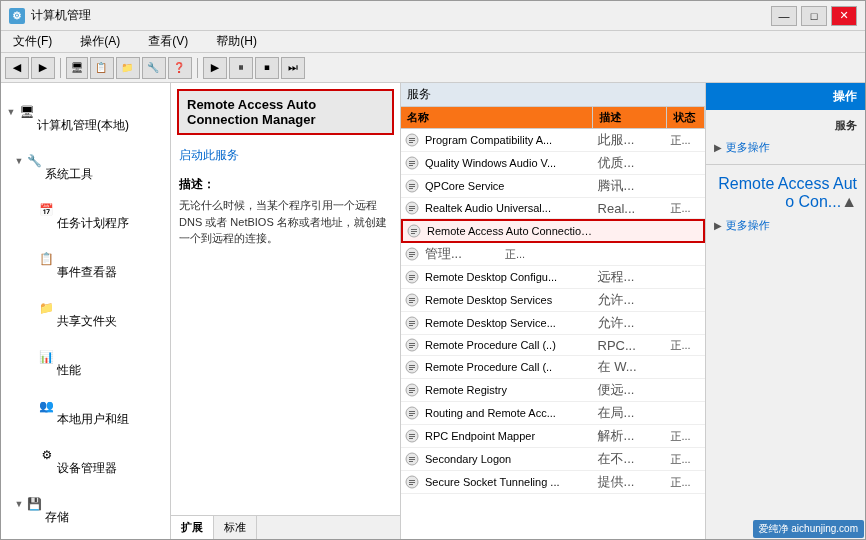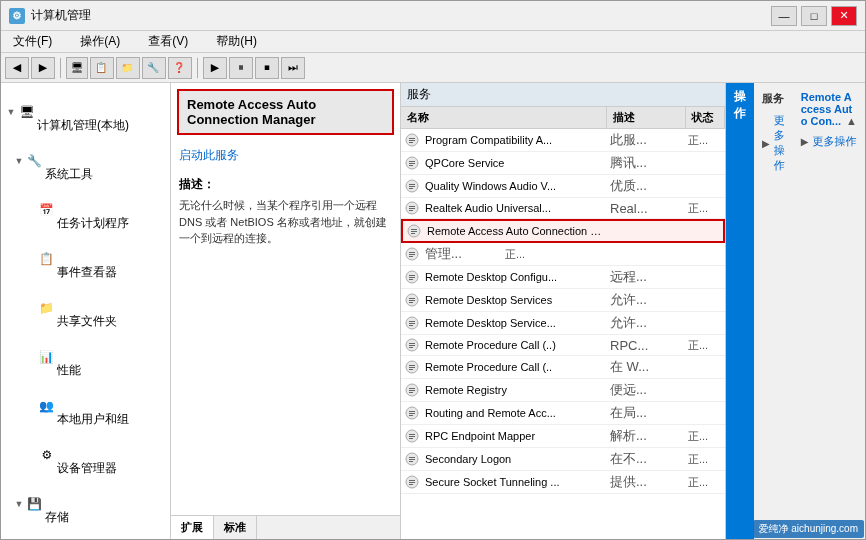--- a/index.html
+++ b/index.html
@@ -182,21 +182,20 @@
       display: flex;
       border-top: 1px solid #ccc;
       background: #f0f0f0;
       height: 24px;
     }
     .detail-tab {
       padding: 4px 10px;
       font-size: 11px;
       border-right: 1px solid #ccc;
       cursor: pointer;
-      font-weight: bold;
     }
     .detail-tab.active { background: #fff; font-weight: bold; }
 
     
     .services-panel {
       flex: 1;
       display: flex;
       flex-direction: column;
       overflow: hidden;
       background: #fff;
@@ -206,21 +205,21 @@
       padding: 3px 6px;
       font-size: 12px;
       border-bottom: 1px solid #ccc;
     }
     .services-table {
       flex: 1;
       overflow-y: auto;
     }
     .services-col-headers {
       display: flex;
-      background: #e5e5e5;
+      background: #f97316;
       border-bottom: 1px solid #ccc;
       position: sticky; top: 0;
     }
     .col-header {
       padding: 3px 6px;
       font-size: 11px;
       font-weight: bold;
       border-right: 1px solid #ccc;
       cursor: pointer;
       user-select: none;
@@ -266,25 +265,27 @@
     }
     .svc-status {
       width: 40px;
       font-size: 11px;
       padding: 2px 2px;
       color: #555;
     }
 
     
     .actions-panel {
-      width: 140px;
+      width: 160px;
       background: #f0f0f0;
       border-left: 1px solid #ccc;
       display: flex;
+      flex-direction: column;
       overflow: hidden;
+      text-align: right;
     }
     .actions-title {
       background: #0078d7;
       color: white;
       padding: 5px 8px;
       font-size: 12px;
       font-weight: bold;
     }
     .actions-section {
       padding: 4px 0;
@@ -473,35 +474,35 @@
             </div>
             <div class="service-row">
               <div class="svc-icon">
                 <svg viewBox="0 0 14 14" fill="none" xmlns="http://www.w3.org/2000/svg">
     <circle cx="7" cy="7" r="6" fill="#e8e8e8" stroke="#aaa" stroke-width="1"></circle>
     <rect x="4" y="5" width="6" height="1" fill="#666"></rect>
     <rect x="4" y="7" width="6" height="1" fill="#666"></rect>
     <rect x="4" y="9" width="4" height="1" fill="#666"></rect>
   </svg>
               </div>
+              <div class="svc-name">Quality Windows Audio V...</div>
+              <div class="svc-desc">优质...</div>
+              <div class="svc-status"></div>
+            </div>
+            <div class="service-row">
+              <div class="svc-icon">
+                <svg viewBox="0 0 14 14" fill="none" xmlns="http://www.w3.org/2000/svg">
+    <circle cx="7" cy="7" r="6" fill="#e8e8e8" stroke="#aaa" stroke-width="1"></circle>
+    <rect x="4" y="5" width="6" height="1" fill="#666"></rect>
+    <rect x="4" y="7" width="6" height="1" fill="#666"></rect>
+    <rect x="4" y="9" width="4" height="1" fill="#666"></rect>
+  </svg>
+              </div>
               <div class="svc-name">QPCore Service</div>
               <div class="svc-desc">腾讯...</div>
-              <div class="svc-status"></div>
-            </div>
-            <div class="service-row">
-              <div class="svc-icon">
-                <svg viewBox="0 0 14 14" fill="none" xmlns="http://www.w3.org/2000/svg">
-    <circle cx="7" cy="7" r="6" fill="#e8e8e8" stroke="#aaa" stroke-width="1"></circle>
-    <rect x="4" y="5" width="6" height="1" fill="#666"></rect>
-    <rect x="4" y="7" width="6" height="1" fill="#666"></rect>
-    <rect x="4" y="9" width="4" height="1" fill="#666"></rect>
-  </svg>
-              </div>
-              <div class="svc-name">Quality Windows Audio V...</div>
-              <div class="svc-desc">优质...</div>
               <div class="svc-status"></div>
             </div>
             <div class="service-row">
               <div class="svc-icon">
                 <svg viewBox="0 0 14 14" fill="none" xmlns="http://www.w3.org/2000/svg">
     <circle cx="7" cy="7" r="6" fill="#e8e8e8" stroke="#aaa" stroke-width="1"></circle>
     <rect x="4" y="5" width="6" height="1" fill="#666"></rect>
     <rect x="4" y="7" width="6" height="1" fill="#666"></rect>
     <rect x="4" y="9" width="4" height="1" fill="#666"></rect>
   </svg>
@@ -673,21 +674,21 @@
       <div class="actions-title">操作</div>
       <div class="actions-section">
         <div class="actions-section-title">服务</div>
         <div class="action-item">
           <span class="arrow">▶</span>
           <span>更多操作</span>
         </div>
       </div>
       <div class="actions-divider"></div>
       <div class="actions-section">
-        <div class="actions-section-title" style="color:#0066cc; font-size:11px; font-weight:bold; word-break:break-all;">
+        <div class="actions-section-title" style="color:#0066cc; font-size:16px; font-weight:normal; word-break:break-all;">
           <span>Remote Access Auto Con...</span>
           <span style="float:right; color:#555;">▲</span>
         </div>
         <div class="action-item">
           <span class="arrow">▶</span>
           <span>更多操作</span>
         </div>
       </div>
     </div>
 

